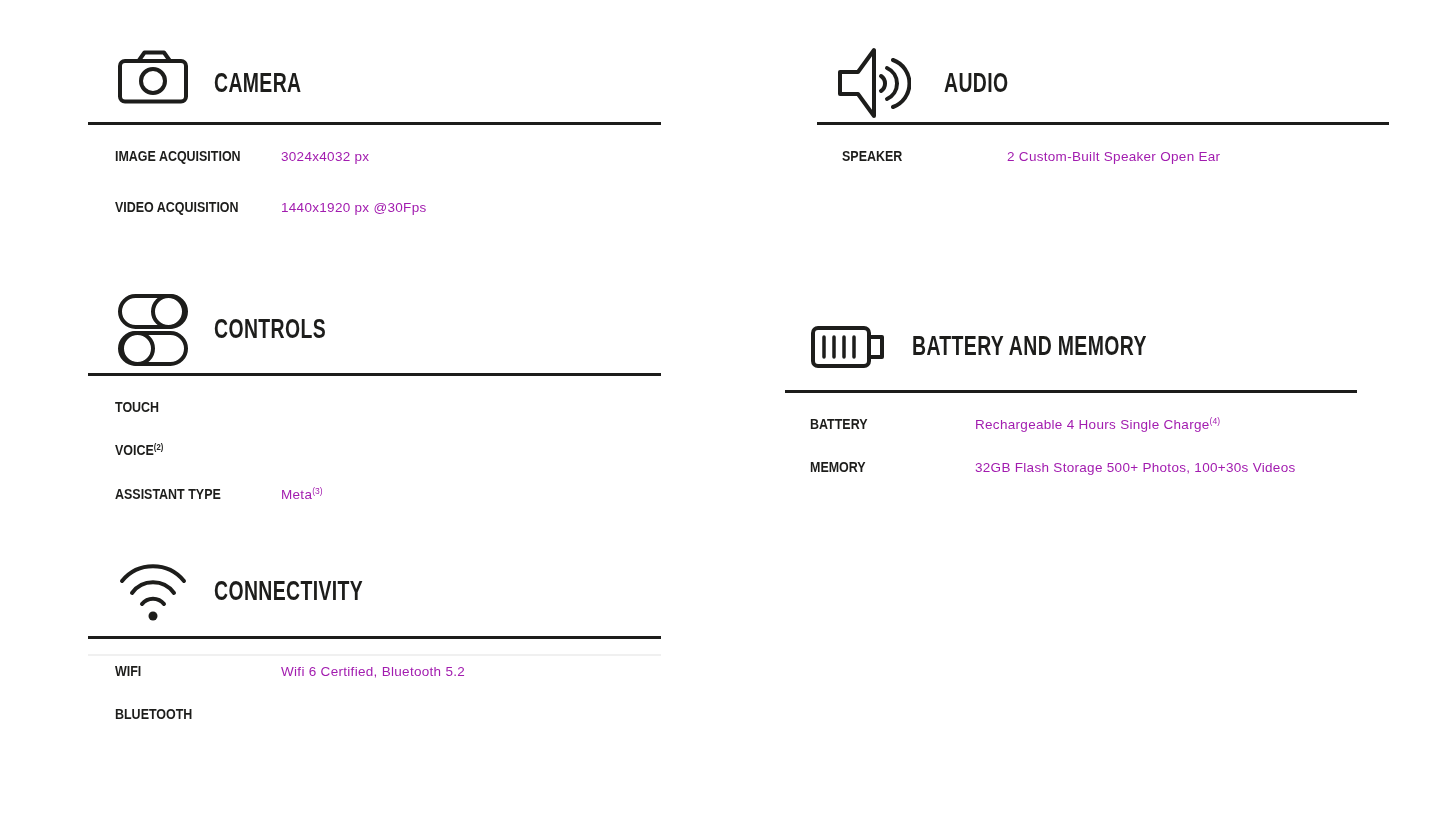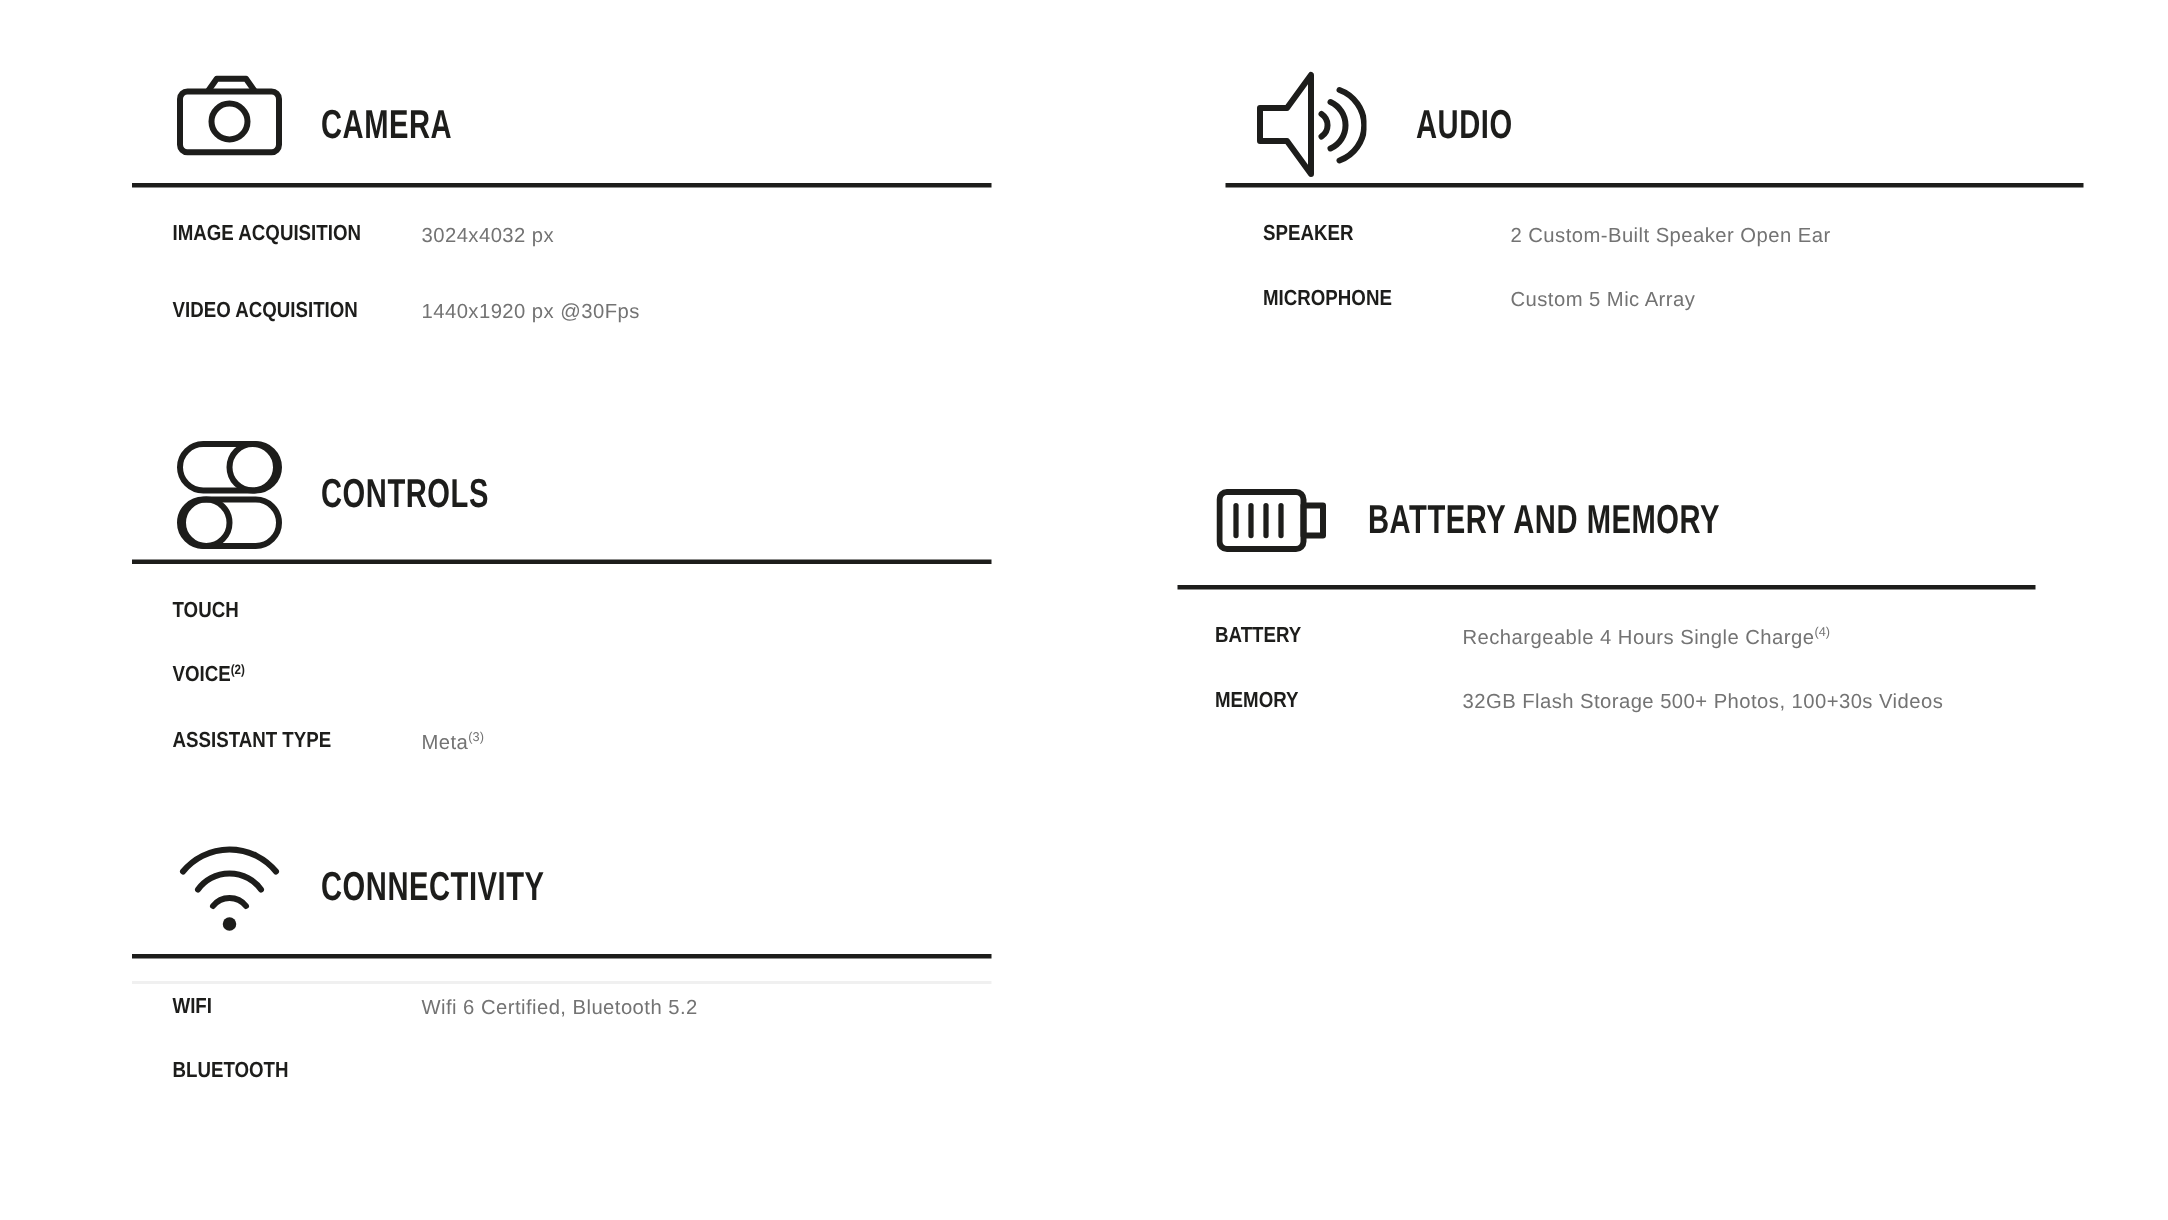--- a/index.html
+++ b/index.html
@@ -19,21 +19,21 @@
   .rule{position:absolute;left:0;width:100%;border-top:3px solid #1d1d1b;height:0;}
   .faint-rule{position:absolute;left:0;width:100%;border-top:2px solid rgba(0,0,0,0.06);height:0;}
   .row{position:absolute;left:0;width:100%;height:20px;}
   .row .label{
     position:absolute;left:27px;top:0;font-weight:700;font-size:14.5px;line-height:16px;
     color:#1d1d1b;white-space:nowrap;transform:scaleX(0.86);transform-origin:0 0;
   }
   .row .label .sup{font-size:9px;position:relative;top:-5px;}
   .row .value{
     position:absolute;left:193px;top:1px;font-size:13.5px;line-height:15px;
-    color:#737373;white-space:nowrap;letter-spacing:0.3px;
+    color:#a21caf;white-space:nowrap;letter-spacing:0.3px;
   }
   .row .value .sup{font-size:8.5px;position:relative;top:-5px;letter-spacing:0;}
   .right .row .label{left:25px;}
   .right .row .value{left:190px;}
 </style>
 </head>
 <body>
 
 <div class="section" style="left:88px;top:44px;width:573px;height:170px;">
   <span class="icon" style="left:30px;top:6px;">
@@ -62,24 +62,20 @@
       <path d="M44 30 a 9 9 0 0 1 0 15"></path>
       <path d="M50 22 a 17 17 0 0 1 0 31"></path>
       <path d="M56 14 a 25 25 0 0 1 0 47"></path>
     </svg>
   </span>
   <div class="title" style="left:127px;top:26px;">AUDIO</div>
   <div class="rule" style="top:78px;"></div>
   <div class="row" style="top:104px;">
     <span class="label"><span>SPEAKER</span><span class="sup"></span></span>
     <span class="value"><span>2 Custom-Built Speaker Open Ear</span><span class="sup"></span></span>
-  </div>
-  <div class="row" style="top:147px;">
-    <span class="label"><span>MICROPHONE</span><span class="sup"></span></span>
-    <span class="value"><span>Custom 5 Mic Array</span><span class="sup"></span></span>
   </div>
 </div>
 
 <div class="section" style="left:88px;top:293px;width:573px;height:215px;">
   <span class="icon" style="left:30px;top:1px;">
     <svg width="70" height="72" viewBox="0 0 70 72" fill="none" stroke="currentColor" stroke-width="4">
       <rect x="2" y="2" width="66" height="31" rx="15.5"></rect>
       <circle cx="50.5" cy="17.5" r="15.5"></circle>
       <rect x="2" y="39" width="66" height="31" rx="15.5"></rect>
       <circle cx="19.5" cy="54.5" r="15.5"></circle>

